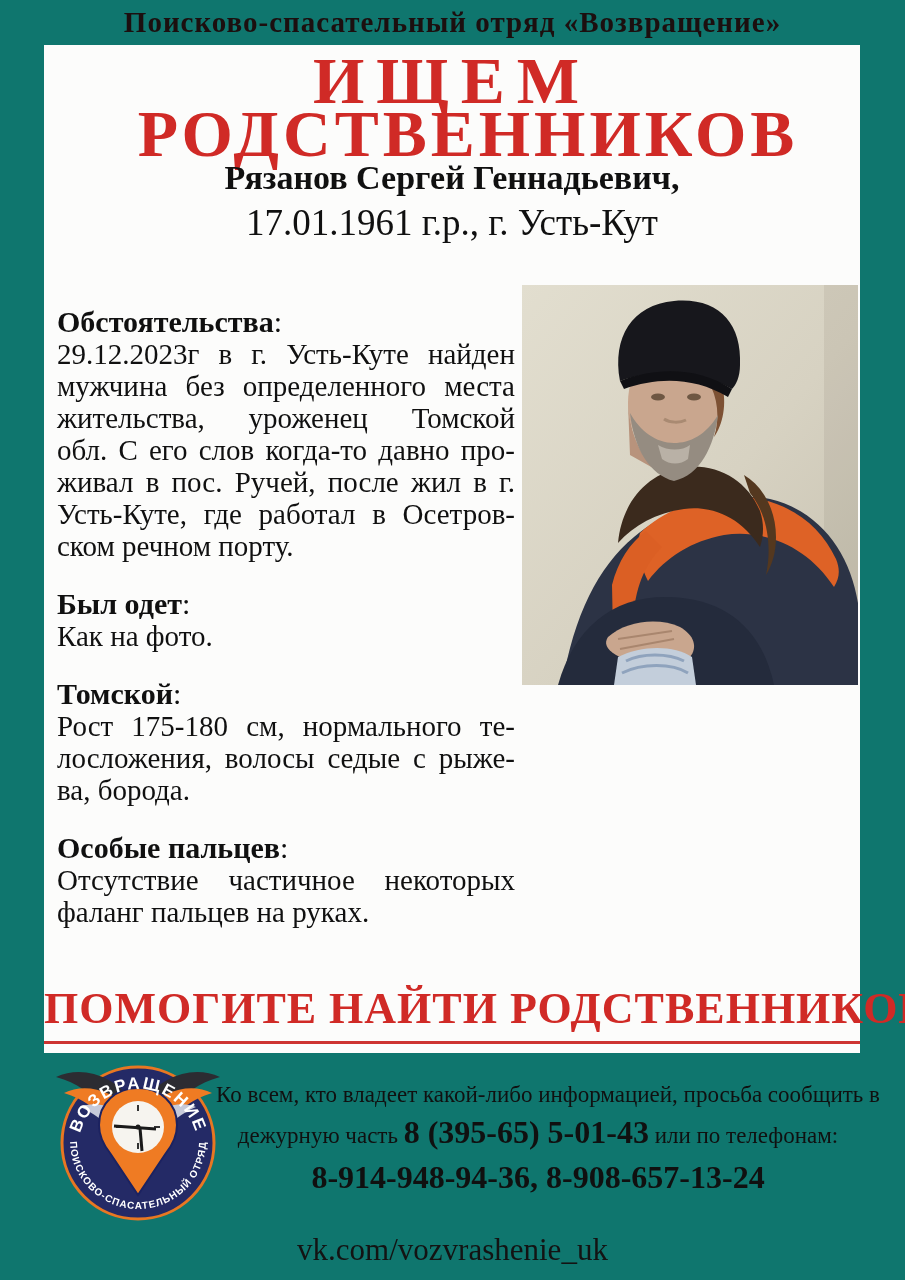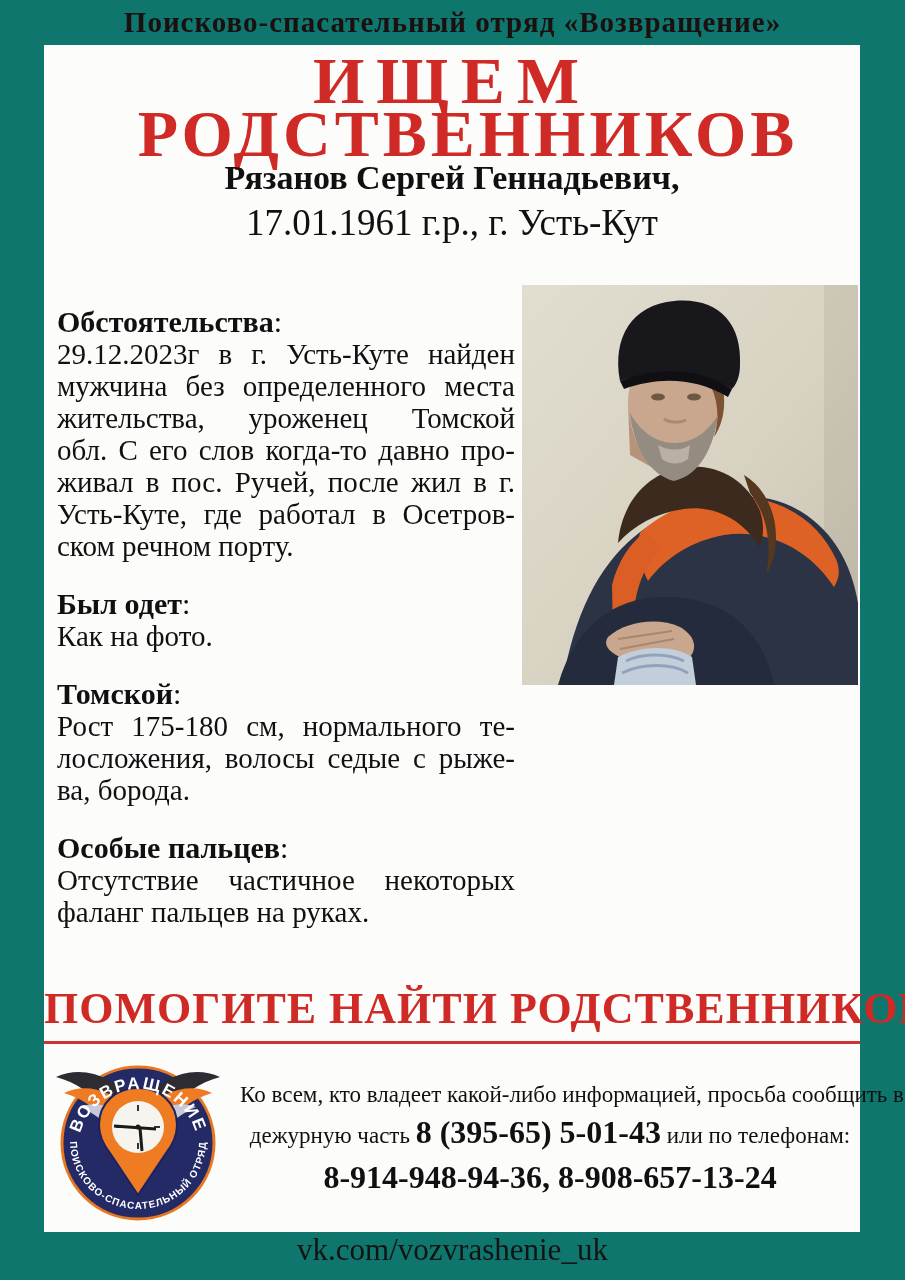--- a/index.html
+++ b/index.html
@@ -8,21 +8,21 @@
     background:#0f766e;overflow:hidden;
     font-family:"Liberation Serif",serif;color:#101010;
   }
   .top-band{
     position:absolute;top:0;left:0;width:100%;height:45px;
     display:flex;align-items:center;justify-content:center;
     font-size:29px;font-weight:bold;letter-spacing:1px;color:#1c0f0f;
     white-space:nowrap;
   }
   .panel{
-    position:absolute;left:44px;top:45px;width:816px;height:1187px;
+    position:absolute;left:44px;top:45px;width:816px;height:1008px;
     background:#fcfcfb;
   }
   .headline{
     position:absolute;top:0;left:0;width:100%;text-align:center;
     color:#d02a26;font-weight:bold;white-space:nowrap;
   }
   .h1a{font-size:66px;letter-spacing:12px;line-height:56px;padding-top:8px;}
   .h1b{font-size:66px;letter-spacing:4px;line-height:50px;margin-left:32px;}
   .name-line{
     position:absolute;top:114px;left:0;width:100%;text-align:center;
@@ -44,21 +44,21 @@
   .photo{position:absolute;left:478px;top:240px;width:336px;height:400px;display:block;}
   .help-line{
     position:absolute;top:938px;left:0;width:100%;text-align:center;
     color:#d02a26;font-size:44px;font-weight:bold;letter-spacing:1px;white-space:nowrap;
   }
   .rule{position:absolute;top:996px;left:0;width:100%;height:3px;background:#cd3431;}
   .logo{position:absolute;left:8px;top:1008px;width:172px;height:172px;display:block;}
   .contact{
     position:absolute;left:172px;top:1034px;width:644px;text-align:center;
   }
-  .contact div{white-space:nowrap;margin-left:24px;}
+  .contact div{white-space:nowrap;}
   .c1{font-size:23px;line-height:32px;}
   .c2{font-size:23px;line-height:42px;}
   .c2 .phone{font-size:32px;font-weight:bold;}
   .c3{font-size:32px;font-weight:bold;line-height:40px;}
   .bottom-band{
     position:absolute;left:0;top:1232px;width:100%;height:48px;
     display:flex;align-items:flex-start;justify-content:center;
     font-size:31px;color:#131313;white-space:nowrap;
   }
 </style>

